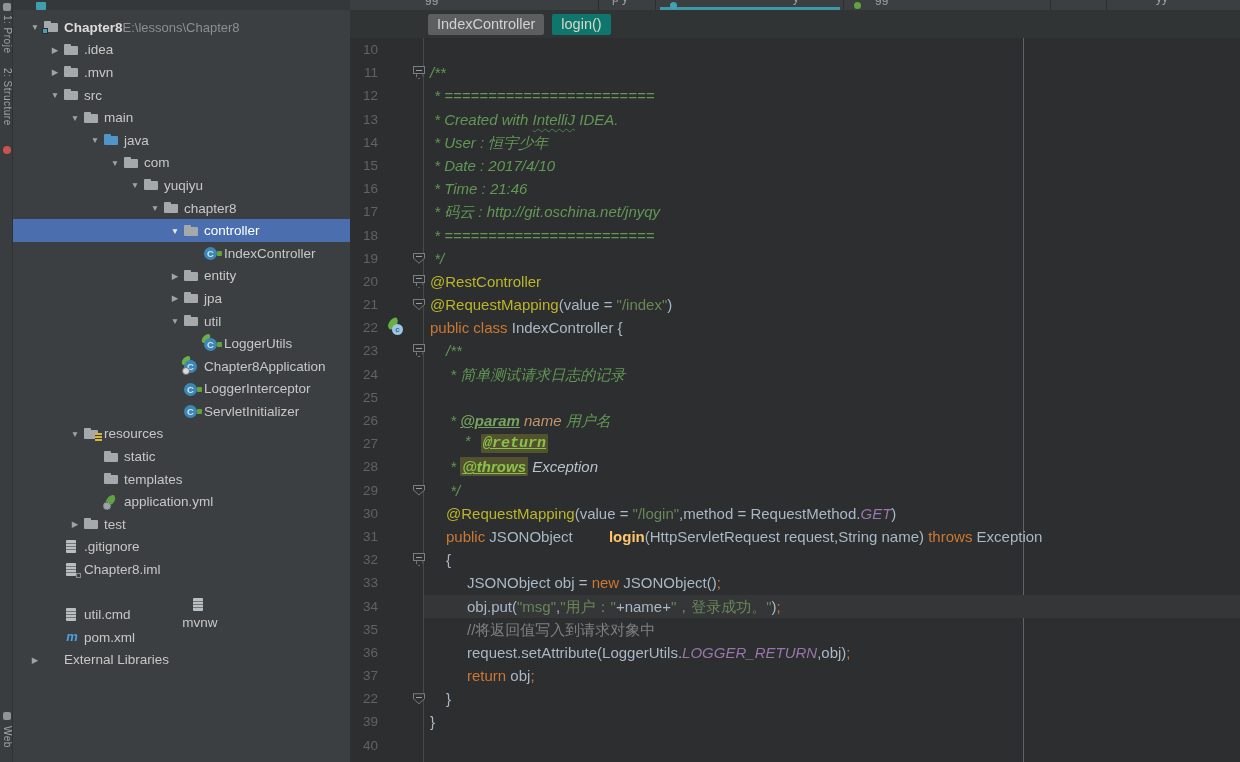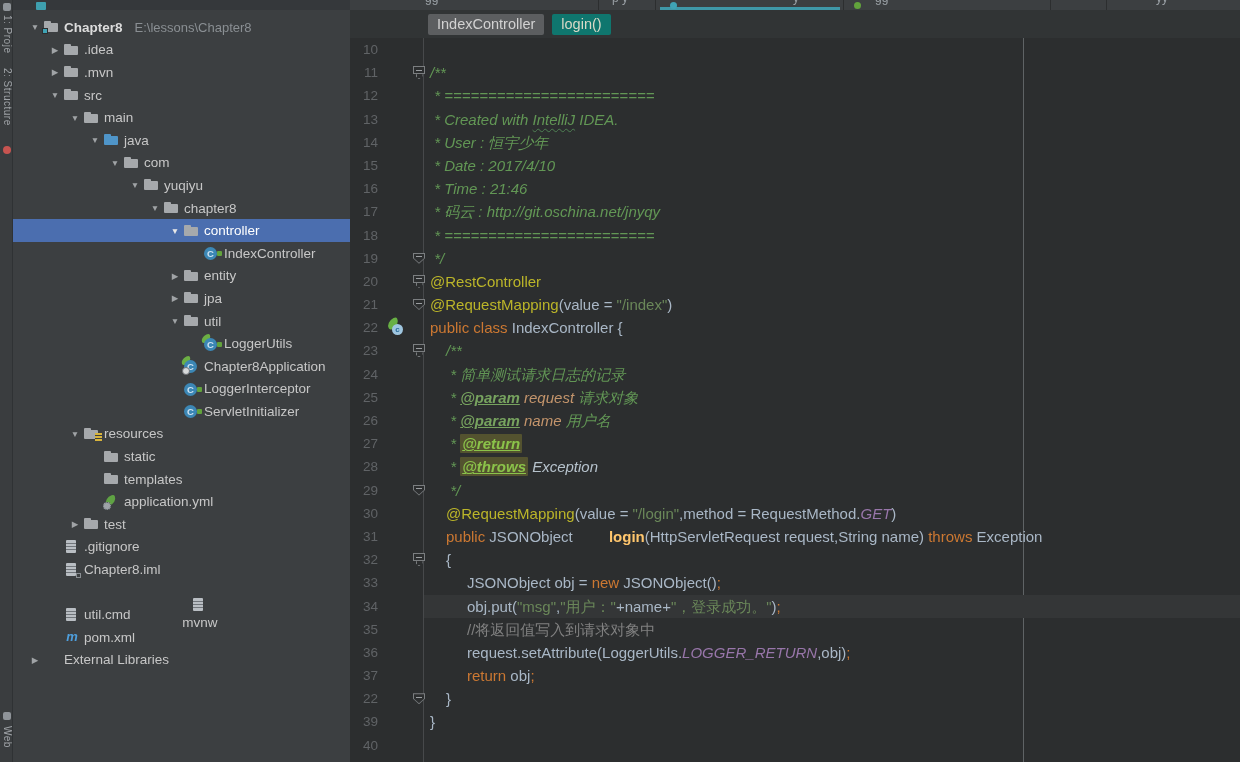--- a/index.html
+++ b/index.html
@@ -21,21 +21,21 @@
   #project { position:absolute; left:13px; top:10px; width:337px; height:752px;
     background:#3c3f41; overflow:hidden; }
   .trow { position:relative; display:flex; align-items:center; height:22.6px;
     font-size:13.5px; color:#c7c7c7; white-space:nowrap; }
   .trow.sel { background:#4b6eaf; color:#fff; }
   .arrow { width:16px; flex:0 0 16px; text-align:center; font-size:8.5px; color:#a0a3a6; }
   .trow.sel .arrow { color:#e8e8e8; }
   .ticon { width:18px; flex:0 0 18px; height:16px; position:relative; }
   .tlabel { margin-left:3px; }
   .tlabel b { font-weight:bold; color:#dcdcdc; }
-  .tsuffix { margin-left:12px; color:#8a8f93; font-size:13px; }
+  .tsuffix { margin-left:0; color:#8a8f93; font-size:13px; }
   
   .i-folder .body { position:absolute; left:1px; top:4px; width:14px; height:9px; background:#a6a9ac; border-radius:1px; }
   .i-folder .tab { position:absolute; left:1px; top:2px; width:7px; height:3px; background:#a6a9ac; border-radius:1px 1px 0 0; }
   .i-folder.blue .body, .i-folder.blue .tab { background:#4f95c9; }
   .i-folder .rootbadge { position:absolute; left:-1px; top:9px; width:6px; height:6px; background:#3fa3b5; border:1px solid #2c2e2f; }
   .i-folder .resbadge { position:absolute; right:-1px; top:7px; width:7px; height:8px;
     background:repeating-linear-gradient(#d8b43c 0 2px,#3c3f41 2px 3px); }
   .i-class .circ { position:absolute; left:1px; top:2px; width:13px; height:13px; border-radius:50%;
     background:#3c87b5; color:#cfe3f2; font-size:9.5px; font-weight:bold; text-align:center; line-height:13px; }
   .i-class .key { position:absolute; right:-1px; top:6px; width:5px; height:5px; background:#62a33c; border-radius:1px; }
@@ -391,23 +391,23 @@
         <div class="crow"><div class="lnum">15</div><div class="codetext" style="left: 80px;"><span class="c"> * Date : 2017/4/10</span></div></div>
         <div class="crow"><div class="lnum">16</div><div class="codetext" style="left: 80px;"><span class="c"> * Time : 21:46</span></div></div>
         <div class="crow"><div class="lnum">17</div><div class="codetext" style="left: 80px;"><span class="c"> * 码云 : http://git.oschina.net/jnyqy</span></div></div>
         <div class="crow"><div class="lnum">18</div><div class="codetext" style="left: 80px;"><span class="c"> * ========================</span></div></div>
         <div class="crow"><div class="lnum">19</div><div class="fmark fm-end"><span class="pent-o" style="position:absolute"></span><span class="pent-i" style="position:absolute"></span><span class="dash" style="position:absolute"></span></div><div class="codetext" style="left: 80px;"><span class="c"> */</span></div></div>
         <div class="crow"><div class="lnum">20</div><div class="fmark fm-start"><span class="box" style="position:absolute"></span><span class="tail" style="position:absolute"></span></div><div class="codetext" style="left: 80px;"><span class="a">@RestController</span></div></div>
         <div class="crow"><div class="lnum">21</div><div class="fmark fm-end"><span class="pent-o" style="position:absolute"></span><span class="pent-i" style="position:absolute"></span><span class="dash" style="position:absolute"></span></div><div class="codetext" style="left: 80px;"><span class="a">@RequestMapping</span><span class="d">(value = </span><span class="s">"/index"</span><span class="d">)</span></div></div>
         <div class="crow"><div class="lnum">22</div><div class="gicon"><span class="leaf" style="position:absolute"></span><span class="circ" style="position:absolute">c</span></div><div class="codetext" style="left: 80px;"><span class="k">public class</span><span class="d"> IndexController {</span></div></div>
         <div class="crow"><div class="lnum">23</div><div class="fmark fm-start"><span class="box" style="position:absolute"></span><span class="tail" style="position:absolute"></span></div><div class="codetext" style="left: 96px;"><span class="c">/**</span></div></div>
         <div class="crow"><div class="lnum">24</div><div class="codetext" style="left: 96px;"><span class="c"> * 简单测试请求日志的记录</span></div></div>
-        <div class="crow"><div class="lnum">25</div><div class="codetext" style="left: 96px;"><span class="c"> * </span><span class="t">@param</span><span class="tv"> request</span><span class="c"> 请求对象</span></div></div>
+        <div class="crow"><div class="lnum">25</div></div>
         <div class="crow"><div class="lnum">26</div><div class="codetext" style="left: 96px;"><span class="c"> * </span><span class="t">@param</span><span class="tv"> name</span><span class="c"> 用户名</span></div></div>
-        <div class="crow"><div class="lnum">27</div><div class="codetext" style="left: 96px;"><span class="c"> * </span><span class="th">@return</span></div></div>
+        <div class="crow"><div class="lnum">27</div><div class="codetext" style="left: 104px; font-family: Liberation Mono, monospace;"><span class="c"> * </span><span class="th">@return</span></div></div>
         <div class="crow"><div class="lnum">28</div><div class="codetext" style="left: 96px;"><span class="c"> * </span><span class="th">@throws</span><span class="xi"> Exception</span></div></div>
         <div class="crow"><div class="lnum">29</div><div class="fmark fm-end"><span class="pent-o" style="position:absolute"></span><span class="pent-i" style="position:absolute"></span><span class="dash" style="position:absolute"></span></div><div class="codetext" style="left: 96px;"><span class="c"> */</span></div></div>
         <div class="crow"><div class="lnum">30</div><div class="codetext" style="left: 96px;"><span class="a">@RequestMapping</span><span class="d">(value = </span><span class="s">"/login"</span><span class="d">,method = RequestMethod.</span><span class="p">GET</span><span class="d">)</span></div></div>
         <div class="crow"><div class="lnum">31</div><div class="codetext" style="left: 96px;"><span class="k">public</span><span class="d"> JSONObject </span><span class="m">login</span><span class="d">(HttpServletRequest request,String name) </span><span class="k">throws</span><span class="d"> Exception</span></div></div>
         <div class="crow"><div class="lnum">32</div><div class="fmark fm-start"><span class="box" style="position:absolute"></span><span class="tail" style="position:absolute"></span></div><div class="codetext" style="left: 96px;"><span class="d">{</span></div></div>
         <div class="crow"><div class="lnum">33</div><div class="codetext" style="left: 117px;"><span class="d">JSONObject obj = </span><span class="k">new</span><span class="d"> JSONObject()</span><span class="sc">;</span></div></div>
         <div class="crow caret-line"><div class="lnum">34</div><div class="codetext" style="left: 117px;"><span class="d">obj.put(</span><span class="s">"msg"</span><span class="d">,</span><span class="s">"用户："</span><span class="d">+name+</span><span class="s">"，登录成功。"</span><span class="d">)</span><span class="sc">;</span></div></div>
         <div class="crow"><div class="lnum">35</div><div class="codetext" style="left: 117px;"><span class="g">//将返回值写入到请求对象中</span></div></div>
         <div class="crow"><div class="lnum">36</div><div class="codetext" style="left: 117px;"><span class="d">request.setAttribute(LoggerUtils.</span><span class="p">LOGGER_RETURN</span><span class="d">,obj)</span><span class="sc">;</span></div></div>
         <div class="crow"><div class="lnum">37</div><div class="codetext" style="left: 117px;"><span class="k">return</span><span class="d"> obj</span><span class="sc">;</span></div></div>

